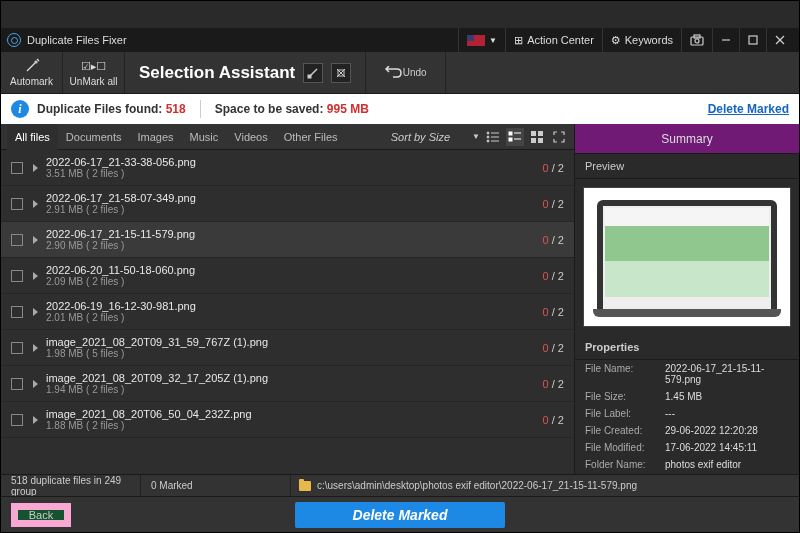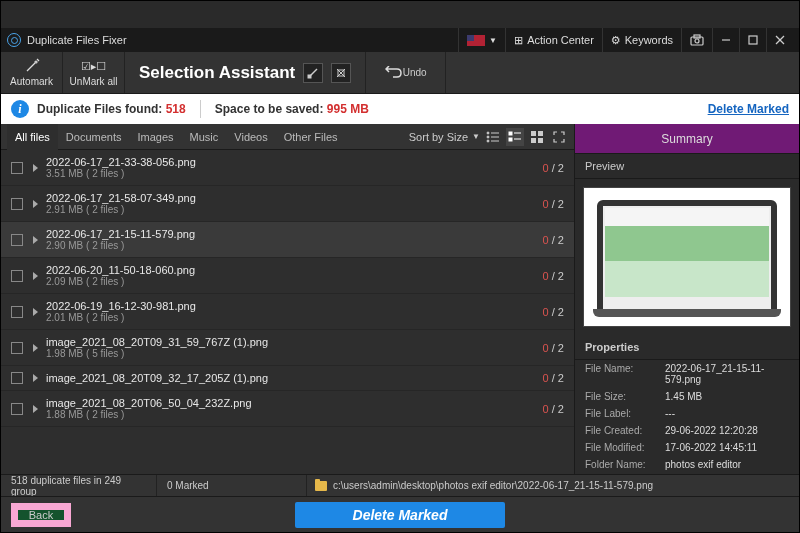--- a/index.html
+++ b/index.html
@@ -33,21 +33,21 @@
 
 
 .body{flex:1;display:flex;min-height:0;}
 .left{flex:1;display:flex;flex-direction:column;min-width:0;background:#2e2e2e;}
 .right{width:225px;background:#2a2a2a;border-left:1px solid #1a1a1a;display:flex;flex-direction:column;}
 
 
 .tabs{height:26px;background:#333;display:flex;align-items:center;padding:0 6px;border-bottom:1px solid #1a1a1a;}
 .tab{padding:0 8px;height:26px;display:flex;align-items:center;cursor:pointer;color:#bbb;font-size:11px;}
 .tab.active{background:#2e2e2e;color:#fff;}
-.tabs .sort{margin-left:auto;display:flex;align-items:center;gap:4px;color:#ccc;cursor:pointer;}
+.tabs .sort{margin-left:auto;display:flex;align-items:center;gap:22px;color:#ccc;cursor:pointer;font-style:italic;}
 .view-ico{width:18px;height:18px;display:flex;align-items:center;justify-content:center;cursor:pointer;margin-left:4px;}
 
 
 .list{flex:1;overflow-y:auto;background:#2e2e2e;}
 .row{display:flex;align-items:center;padding:6px 10px;border-bottom:1px solid #262626;}
 .row:hover,.row.sel{background:#3a3a3a;}
 .cb{width:12px;height:12px;border:1px solid #888;margin-right:10px;cursor:pointer;flex-shrink:0;}
 .exp{width:0;height:0;border-top:4px solid transparent;border-bottom:4px solid transparent;border-left:5px solid #aaa;margin-right:8px;cursor:pointer;flex-shrink:0;}
 .fname{color:#e8e8e8;font-size:11px;}
 .fsub{color:#999;font-size:10px;}
@@ -277,20 +277,21 @@
               <div class="fname">image_2021_08_20T09_31_59_767Z (1).png</div>
               <div class="fsub">1.98 MB  ( 5 files )</div>
             </div>
             <div class="rcount"><span class="z">0</span> / 2</div>
           </div>
           <div class="row">
             <div class="cb"></div>
             <div class="exp"></div>
             <div>
               <div class="fname">image_2021_08_20T09_32_17_205Z (1).png</div>
+              <div class="fsub">1.94 MB  ( 2 files )</div>
             </div>
             <div class="rcount"><span class="z">0</span> / 2</div>
           </div>
           <div class="row">
             <div class="cb"></div>
             <div class="exp"></div>
             <div>
               <div class="fname">image_2021_08_20T06_50_04_232Z.png</div>
               <div class="fsub">1.88 MB  ( 2 files )</div>
             </div>
@@ -339,21 +340,21 @@
           </div>
           <div class="prow">
             <div class="plabel">Keywords:</div>
             <div class="pval">---</div>
           </div>
         </div>
     </div>
   </div>
 
   <div class="status1">
-    <div class="cell" style="width:156px;">518 duplicate files in 249 group</div>
+    <div class="cell" style="width:140px;">518 duplicate files in 249 group</div>
     <div class="cell" style="width:150px;">0 Marked</div>
     <div class="path">
       <div class="folder-ico"></div>
       <span>c:\users\admin\desktop\photos exif editor\2022-06-17_21-15-11-579.png</span>
     </div>
   </div>
   <div class="status2">
     <div class="back">Back</div>
     <div class="delete-big">Delete Marked</div>
     <div style="width:60px;"></div>

